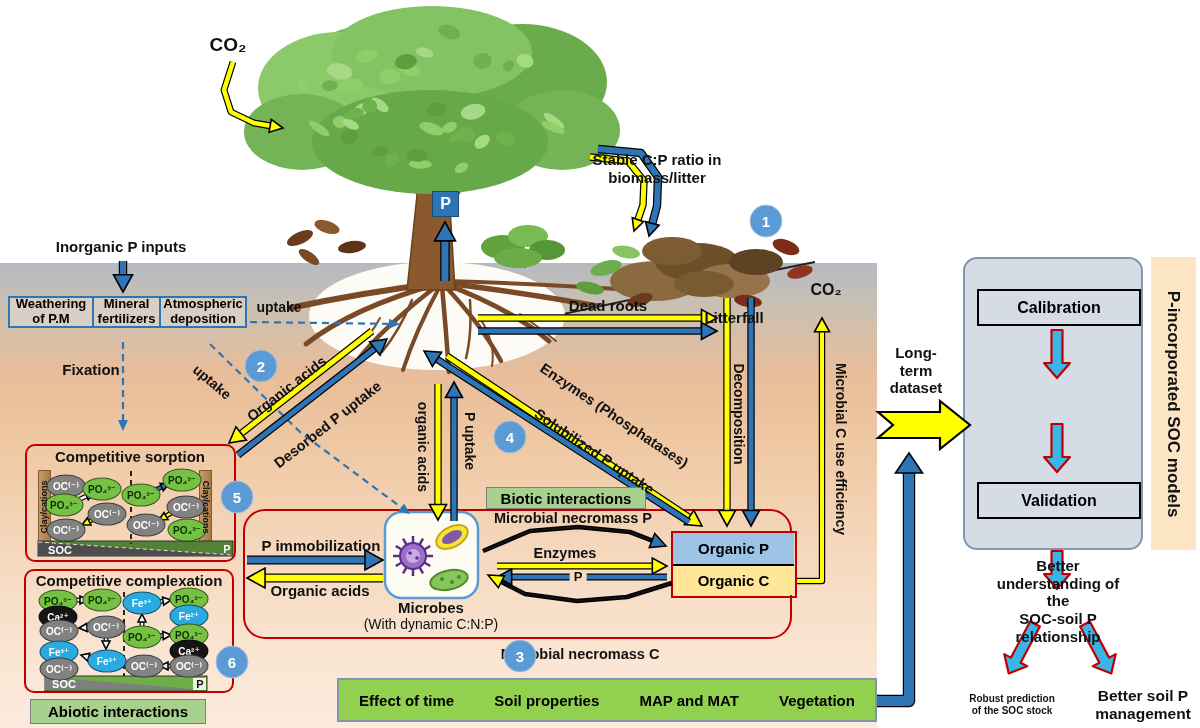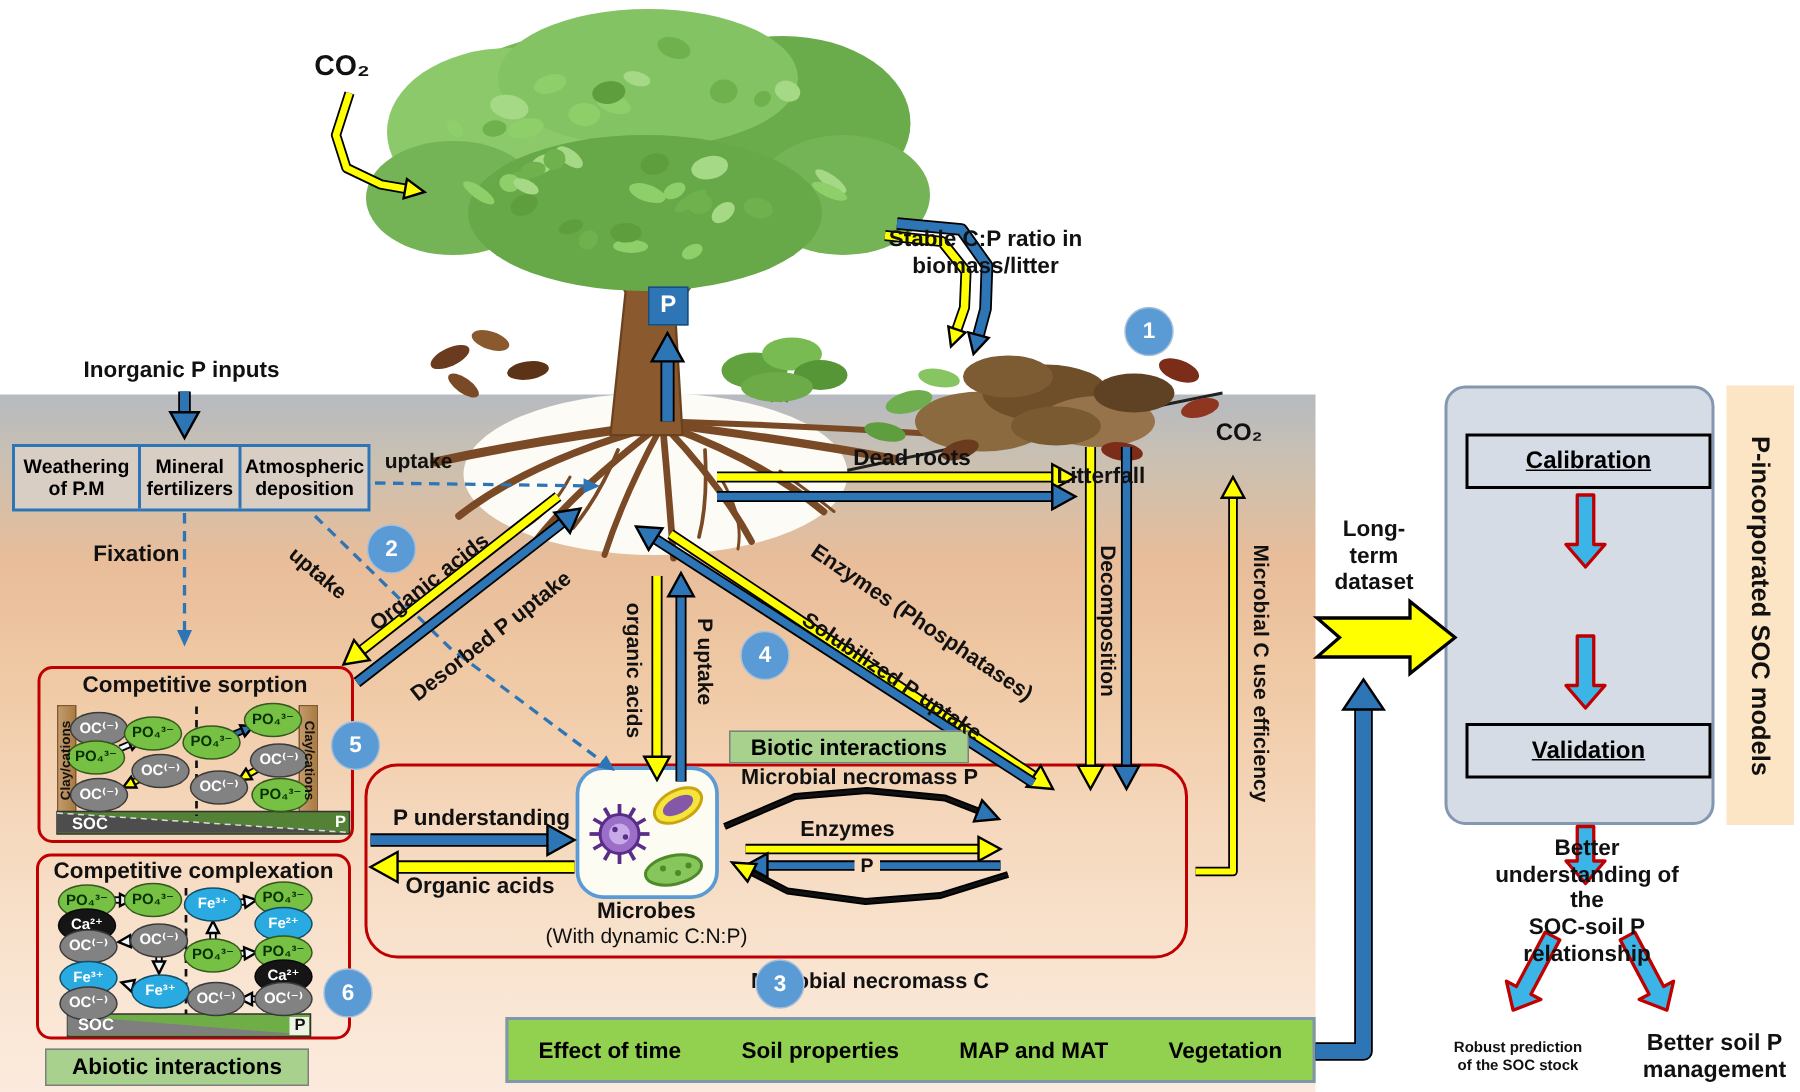--- a/index.html
+++ b/index.html
@@ -29,21 +29,21 @@
         font-size:13px;line-height:1.15;text-align:center;white-space:pre-line;}
   .cell+.cell{border-left:2px solid #2e75b6;}
   .gbox{background:#a9d18e;border:1.8px solid #7f7f7f;display:flex;align-items:center;
         justify-content:center;font-weight:bold;font-size:15px;z-index:3;}
   .redbox{border:2.5px solid #c00000;border-radius:10px;background:transparent;}
   .claybar{background:linear-gradient(90deg,#c49a6c,#a97b43);border:1px solid #805a2e;}
   .clayt{position:absolute;z-index:4;font-size:9px;font-weight:bold;color:#111;}
   .pool{position:absolute;display:flex;align-items:center;justify-content:center;
         font-weight:bold;font-size:15px;}
   .stepbox{position:absolute;z-index:3;background:#d6dce5;border:2.2px solid #000;
-        display:flex;align-items:center;justify-content:center;font-weight:bold;font-size:16px;text-decoration:underline;}
+        display:flex;align-items:center;justify-content:center;font-weight:bold;font-size:16px;}
   #factors{position:absolute;left:337px;top:678px;width:540px;height:44px;z-index:1;
         background:#92d050;border:2.5px solid #7f96ad;box-sizing:border-box;
         display:flex;align-items:center;justify-content:space-around;}
   #factors span{font-weight:bold;font-size:15px;white-space:nowrap;}
 </style>
 </head>
 <body>
 
 <div id="stage">
   <div id="soil"></div>
@@ -291,35 +291,39 @@
       <path d="M174,666 L166.4,666" stroke="#000" stroke-width="4.9" stroke-linejoin="round" stroke-linecap="butt" fill="none"></path>
       <path d="M174,666 L166.4,666" stroke="#f2f6fc" stroke-width="2.5" stroke-linejoin="round" stroke-linecap="butt" fill="none"></path>
       <polygon points="160,666 168,662 168,670" fill="#f2f6fc" stroke="#000" stroke-width="1.6"></polygon>
       <path d="M-5.5,0 L5.5,0 L5.5,33 L13,33 L0,48 L-13,33 L-5.5,33 Z" fill="#3bb4e8" stroke="#c00000" stroke-width="2.2" stroke-linejoin="round" transform="translate(1057,330) rotate(0)"></path>
       <path d="M-5.5,0 L5.5,0 L5.5,33 L13,33 L0,48 L-13,33 L-5.5,33 Z" fill="#3bb4e8" stroke="#c00000" stroke-width="2.2" stroke-linejoin="round" transform="translate(1057,424) rotate(0)"></path>
       <path d="M-5.5,0 L5.5,0 L5.5,23 L13,23 L0,38 L-13,23 L-5.5,23 Z" fill="#3bb4e8" stroke="#c00000" stroke-width="2.2" stroke-linejoin="round" transform="translate(1057,551) rotate(0)"></path>
       <path d="M-5.5,0 L5.5,0 L5.5,41 L13,41 L0,56 L-13,41 L-5.5,41 Z" fill="#3bb4e8" stroke="#c00000" stroke-width="2.2" stroke-linejoin="round" transform="translate(1035,624) rotate(28)"></path>
       <path d="M-5.5,0 L5.5,0 L5.5,41 L13,41 L0,56 L-13,41 L-5.5,41 Z" fill="#3bb4e8" stroke="#c00000" stroke-width="2.2" stroke-linejoin="round" transform="translate(1085,624) rotate(-28)"></path>
     </svg>
 
-  <div class="box cellrow" style="left:8px;top:296px;width:239px;height:45px;justify-content:flex-end;">
+  <div class="box cellrow" style="left:8px;top:296px;width:239px;height:32px;justify-content:flex-end;">
     <div class="cell" style="width:82px;">Weathering
 of P.M</div>
     <div class="cell" style="width:65px;">Mineral
 fertilizers</div>
     <div class="cell" style="flex:1;">Atmospheric
 deposition</div>
   </div>
   <div class="box redbox" style="left:25px;top:444px;width:211px;height:118px;"></div>
   <div class="box claybar" style="left:38px;top:470px;width:13px;height:75px;"></div>
   <div class="box claybar" style="left:199px;top:470px;width:13px;height:75px;"></div>
   <div class="box redbox" style="left:24px;top:569px;width:210px;height:124px;"></div>
   <div class="box gbox" style="left:30px;top:699px;width:176px;height:25px;">Abiotic interactions</div>
   <div class="box gbox" style="left:486px;top:487px;width:160px;height:22px;">Biotic interactions</div>
   <div class="box redbox" style="left:243px;top:509px;width:549px;height:130px;border-radius:22px;"></div>
+  <div class="box" style="left:671px;top:531px;width:126px;height:67px;border:2.5px solid #c00000;">
+    <div class="pool" style="left:0;top:0;width:121px;height:31px;background:#9dc3e6;border-bottom:2.5px solid #000;">Organic P</div>
+    <div class="pool" style="left:0;top:33px;width:121px;height:29px;background:#ffe699;">Organic C</div>
+  </div>
   <div class="box" style="left:963px;top:257px;width:180px;height:293px;background:#d6dce5;border:2.5px solid #8497b0;border-radius:14px;"></div>
   <div class="stepbox" style="left:977px;top:289px;width:160px;height:33px;">Calibration</div>
   <div class="stepbox" style="left:977px;top:482px;width:160px;height:33px;">Validation</div>
   <div class="box" style="left:1151px;top:257px;width:45px;height:293px;background:#fbe5c4;"></div>
   <div id="factors">
     <span>Effect of time</span>
     <span>Soil properties</span>
     <span>MAP and MAT</span>
     <span>Vegetation</span>
   </div>
@@ -372,21 +376,21 @@
   <div class="lbl c" style="left:826px;top:290px;font-size:16px;">CO₂</div>
   <div class="lbl c vt" style="left:841px;top:449px;font-size:14px;">Microbial C use efficiency</div>
   <div class="lbl c" style="left:130px;top:457px;font-size:15px;">Competitive sorption</div>
   <div class="lbl vtu clayt" style="left:44px;top:507px;">Clay/cations</div>
   <div class="lbl c vt clayt" style="left:206px;top:507px;">Clay/cations</div>
   <div class="lbl c" style="left:60px;top:550px;font-size:11px;color:#fff;">SOC</div>
   <div class="lbl c" style="left:227px;top:549px;font-size:11px;color:#fff;">P</div>
   <div class="lbl c" style="left:129px;top:581px;font-size:15px;">Competitive complexation</div>
   <div class="lbl c" style="left:64px;top:684px;font-size:11px;color:#fff;">SOC</div>
   <div class="lbl c" style="left:200px;top:684px;font-size:11px;">P</div>
-  <div class="lbl c" style="left:321px;top:546px;font-size:15px;">P understanding</div>
+  <div class="lbl c" style="left:321px;top:546px;font-size:15px;">P immobilization</div>
   <div class="lbl c" style="left:320px;top:591px;font-size:15px;">Organic acids</div>
   <div class="lbl c" style="left:431px;top:608px;font-size:15px;">Microbes</div>
   <div class="lbl c" style="left:431px;top:624px;font-size:14px;font-weight:normal;">(With dynamic C:N:P)</div>
   <div class="lbl c" style="left:573px;top:519px;font-size:14.5px;">Microbial necromass P</div>
   <div class="lbl c" style="left:565px;top:554px;font-size:14.5px;">Enzymes</div>
   <div class="lbl c" style="left:578px;top:577px;font-size:13px;background:#f7dcc0;padding:0 4px;line-height:14px;">P</div>
   <div class="lbl c" style="left:580px;top:611px;font-size:14.5px;margin-top:44px;">Microbial necromass C</div>
   <div class="lbl c" style="left:916px;top:371px;font-size:15px;">Long-
 term
 dataset</div>

